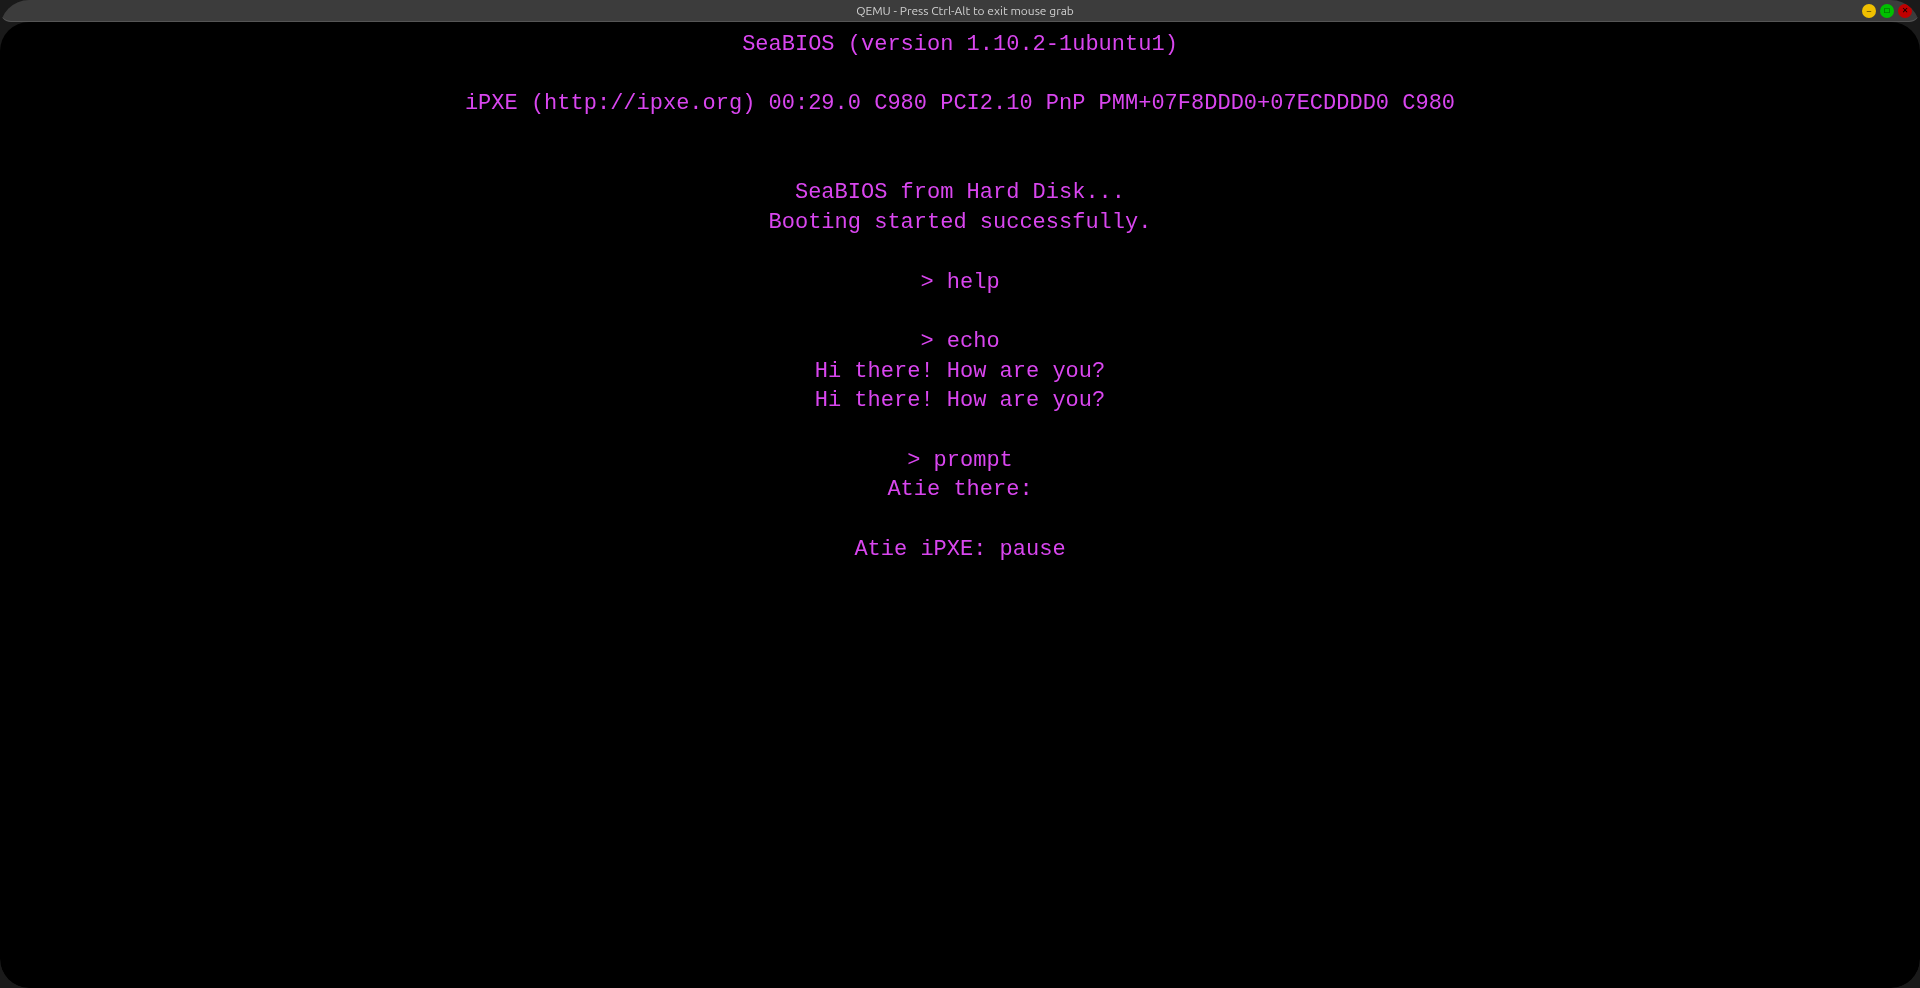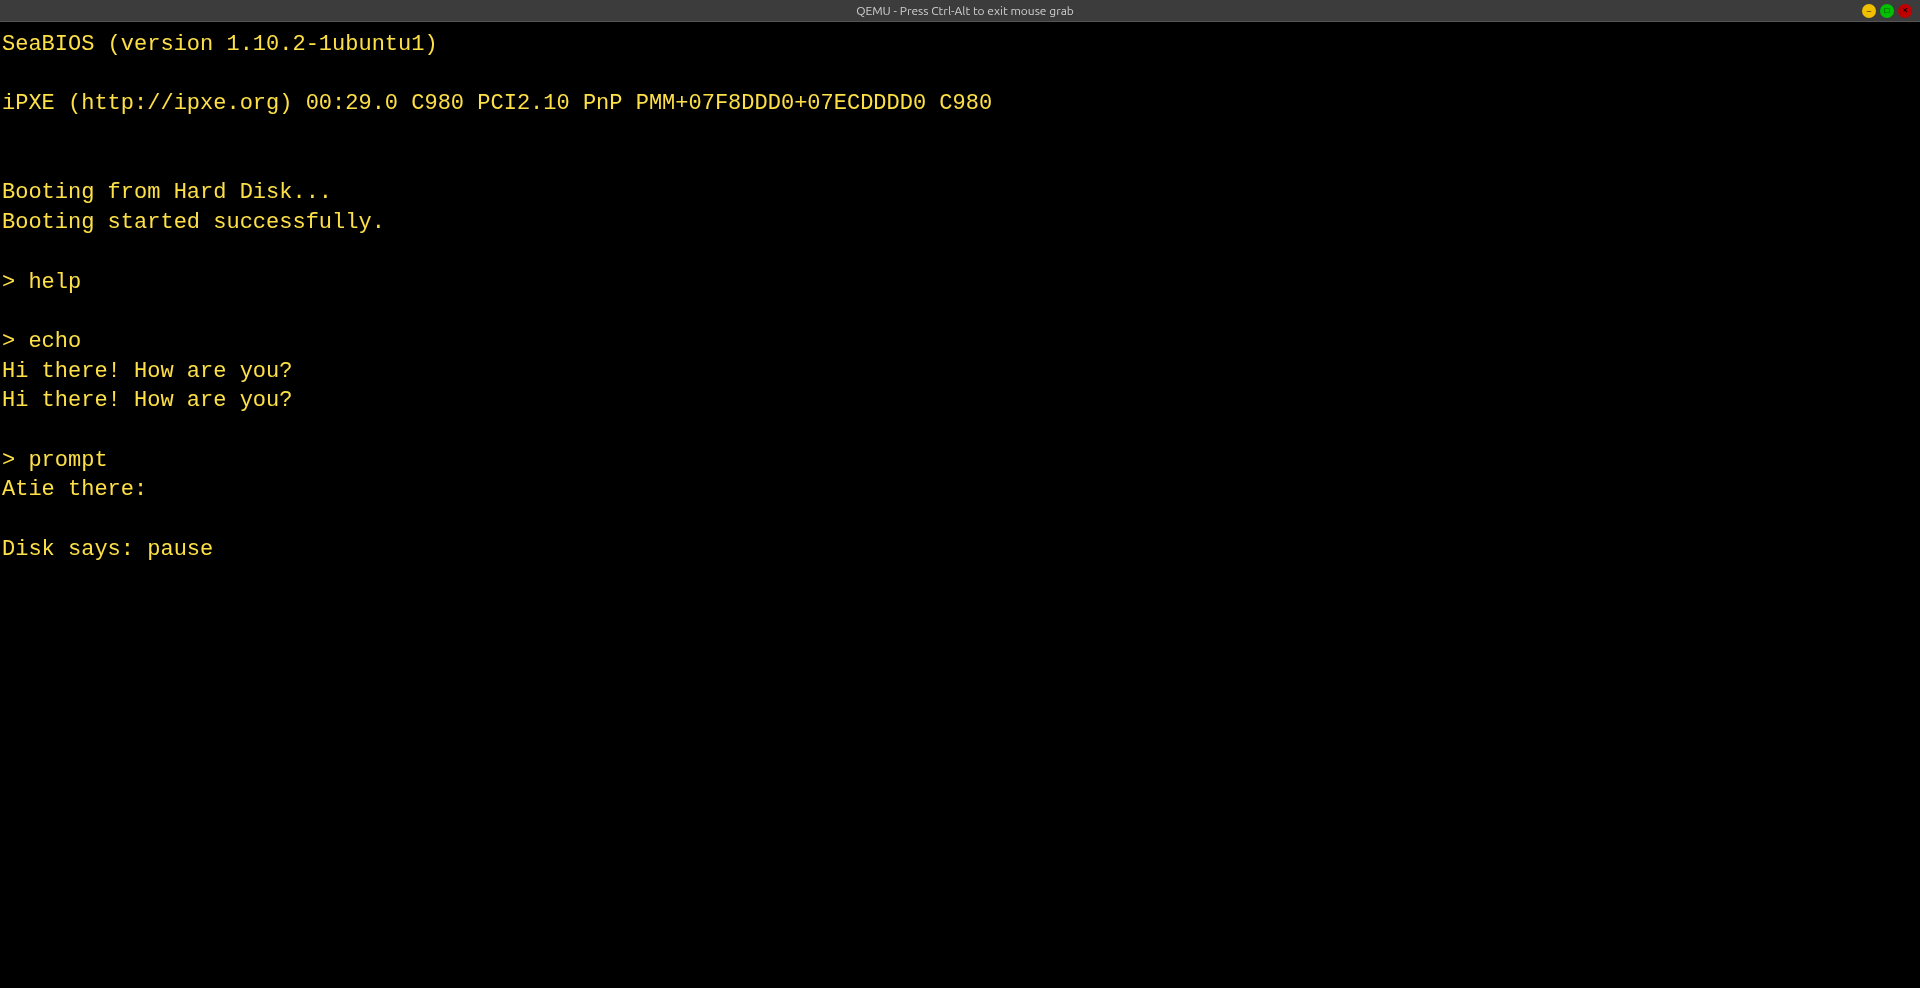--- a/index.html
+++ b/index.html
@@ -1,18 +1,19 @@
 <!DOCTYPE html>
 <html><head>
   <meta charset="utf-8">
   <style>
     * {
       margin: 0;
       padding: 0;
       box-sizing: border-box;
+      border-radius: 29px;
     }
 
     body {
       background: #1a1a1a;
       width: 1920px;
       height: 988px;
       overflow: hidden;
       font-family: monospace;
     }
 
@@ -55,24 +56,25 @@
     .btn-minimize { background: #f0c000; }
     .btn-maximize { background: #00c000; }
     .btn-close { background: #c00000; }
 
     .terminal {
       background: #000000;
       width: 1920px;
       height: calc(988px - 22px);
       padding: 8px 2px;
       overflow: hidden;
-      color: #fde047;
+      color: #d946ef;
       font-family: 'Courier New', Courier, monospace;
       font-size: 22px;
       line-height: 1.35;
+      text-align: center;
     }
 
     .line {
       white-space: pre;
       display: block;
     }
 
     .line-blank {
       height: 1.35em;
       display: block;
@@ -100,27 +102,27 @@
       <button class="title-btn btn-close">✕</button>
     </div>
   </div>
 
   <div class="terminal">
     <span class="line">SeaBIOS (version 1.10.2-1ubuntu1)</span>
     <span class="line-blank"></span>
     <span class="line">iPXE (http://ipxe.org) 00:29.0 C980 PCI2.10 PnP PMM+07F8DDD0+07ECDDDD0 C980</span>
     <span class="line-blank"></span>
     <span class="line-blank"></span>
-    <span class="line">Booting from Hard Disk...</span>
+    <span class="line">SeaBIOS from Hard Disk...</span>
     <span class="line">Booting started successfully.</span>
     <span class="line-blank"></span>
     <span class="line">&gt; help</span>
     <span class="line-blank"></span>
     <span class="line">&gt; echo</span>
     <span class="line">Hi there! How are you?</span>
     <span class="line">Hi there! How are you?</span>
     <span class="line-blank"></span>
     <span class="line">&gt; prompt</span>
     <span class="line">Atie there:</span>
     <span class="line-blank"></span>
-    <span class="line">Disk says: pause</span>
+    <span class="line">Atie iPXE: pause</span>
   </div>
 </div>
 
 </body></html>

